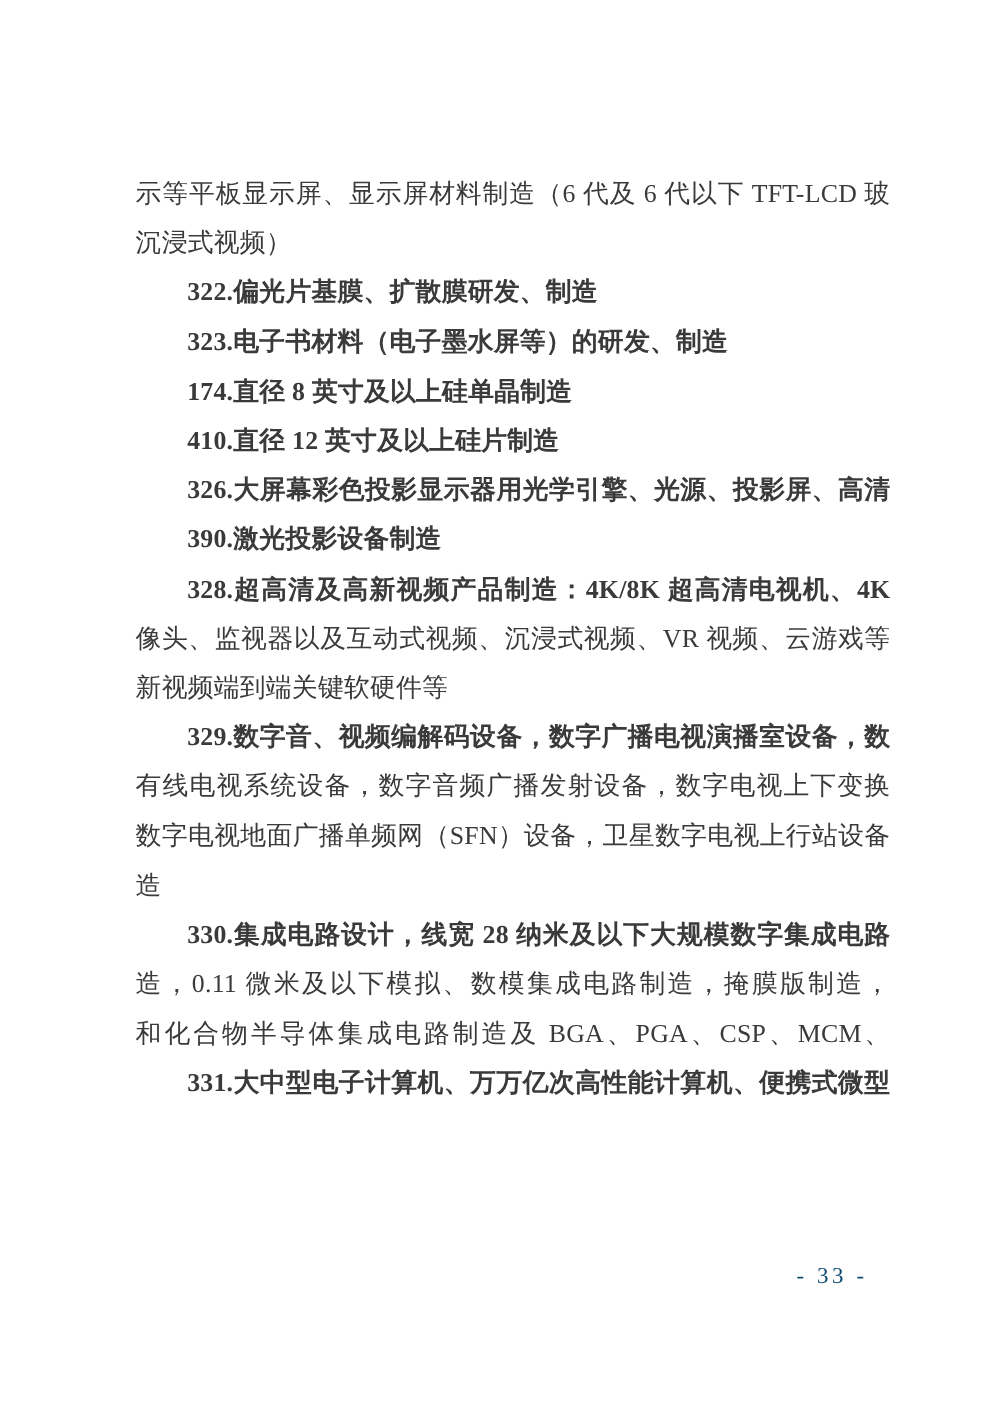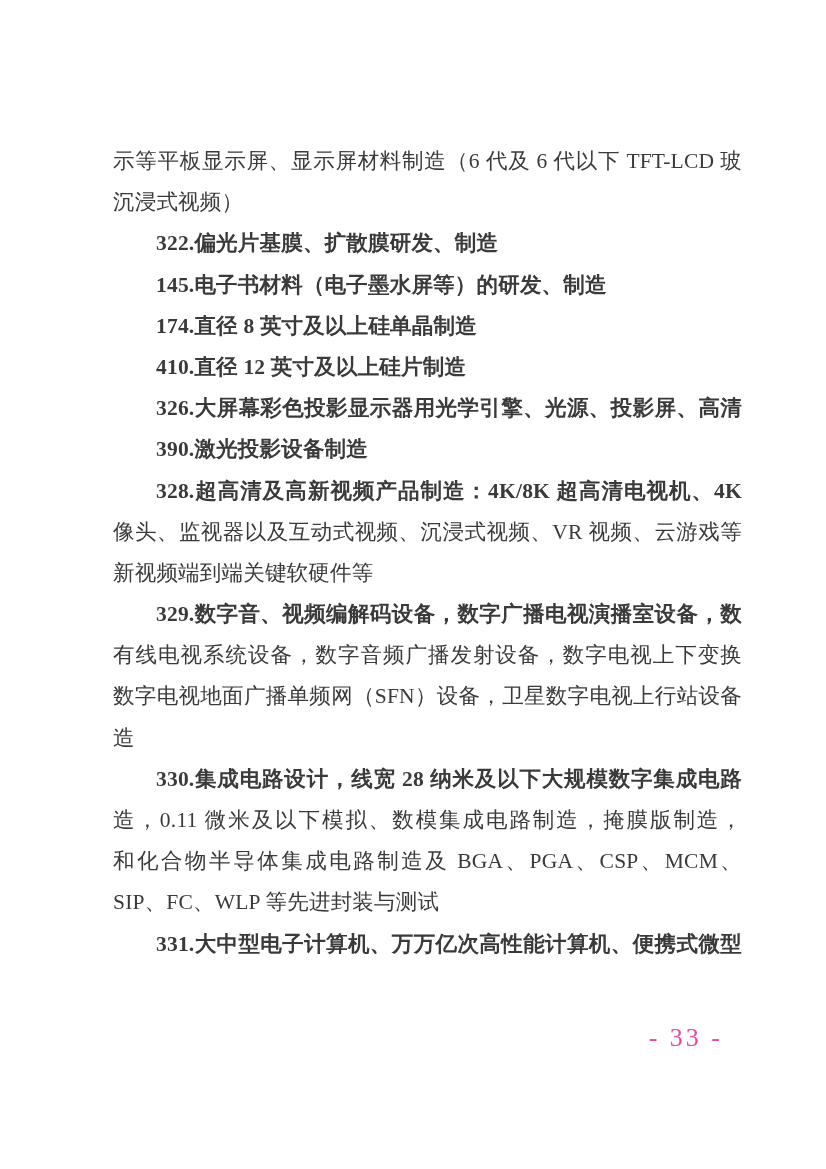--- a/index.html
+++ b/index.html
@@ -34,48 +34,47 @@
   }
   .line.fill {
     text-align-last: justify;
   }
   .line.indent {
     text-indent: 2em;
     font-weight: bold;
   }
   .pageno {
     position: absolute;
-    top: 1026px;
+    top: 1052px;
     right: 103px;
-    color: #ec4899;
-    font-size: 26px;
+    color: #0c4a6e;
+    font-size: 19px;
     letter-spacing: 3px;
     line-height: 24px;
   }
 </style>
 </head>
 <body>
 
 <div class="page" style="background: rgb(255, 255, 255);">
   <div class="doc-body" id="doc-body" style="color: rgb(58, 58, 58);">
       <div class="line fill">示等平板显示屏、显示屏材料制造（6 代及 6 代以下 TFT-LCD 玻璃</div>
       <div class="line">沉浸式视频）</div>
       <div class="line indent">322.偏光片基膜、扩散膜研发、制造</div>
-      <div class="line indent">145.电子书材料（电子墨水屏等）的研发、制造</div>
+      <div class="line indent">323.电子书材料（电子墨水屏等）的研发、制造</div>
       <div class="line indent">174.直径 8 英寸及以上硅单晶制造</div>
       <div class="line indent">410.直径 12 英寸及以上硅片制造</div>
       <div class="line fill indent">326.大屏幕彩色投影显示器用光学引擎、光源、投影屏、高清晰</div>
       <div class="line indent">390.激光投影设备制造</div>
       <div class="line fill indent">328.超高清及高新视频产品制造：4K/8K 超高清电视机、4K 摄</div>
       <div class="line fill">像头、监视器以及互动式视频、沉浸式视频、VR 视频、云游戏等高</div>
       <div class="line">新视频端到端关键软硬件等</div>
       <div class="line fill indent">329.数字音、视频编解码设备，数字广播电视演播室设备，数字</div>
       <div class="line fill">有线电视系统设备，数字音频广播发射设备，数字电视上下变换器，</div>
       <div class="line fill">数字电视地面广播单频网（SFN）设备，卫星数字电视上行站设备制</div>
       <div class="line">造</div>
       <div class="line fill indent">330.集成电路设计，线宽 28 纳米及以下大规模数字集成电路制</div>
       <div class="line fill">造，0.11 微米及以下模拟、数模集成电路制造，掩膜版制造，MEMS</div>
       <div class="line fill">和化合物半导体集成电路制造及 BGA、PGA、CSP、MCM、LGA、</div>
-      <div class="line">SIP、FC、WLP 等先进封装与测试</div>
       <div class="line fill indent">331.大中型电子计算机、万万亿次高性能计算机、便携式微型计</div>
     </div>
   <div class="pageno">- 33 -</div>
 </div>
 
 </body></html>

